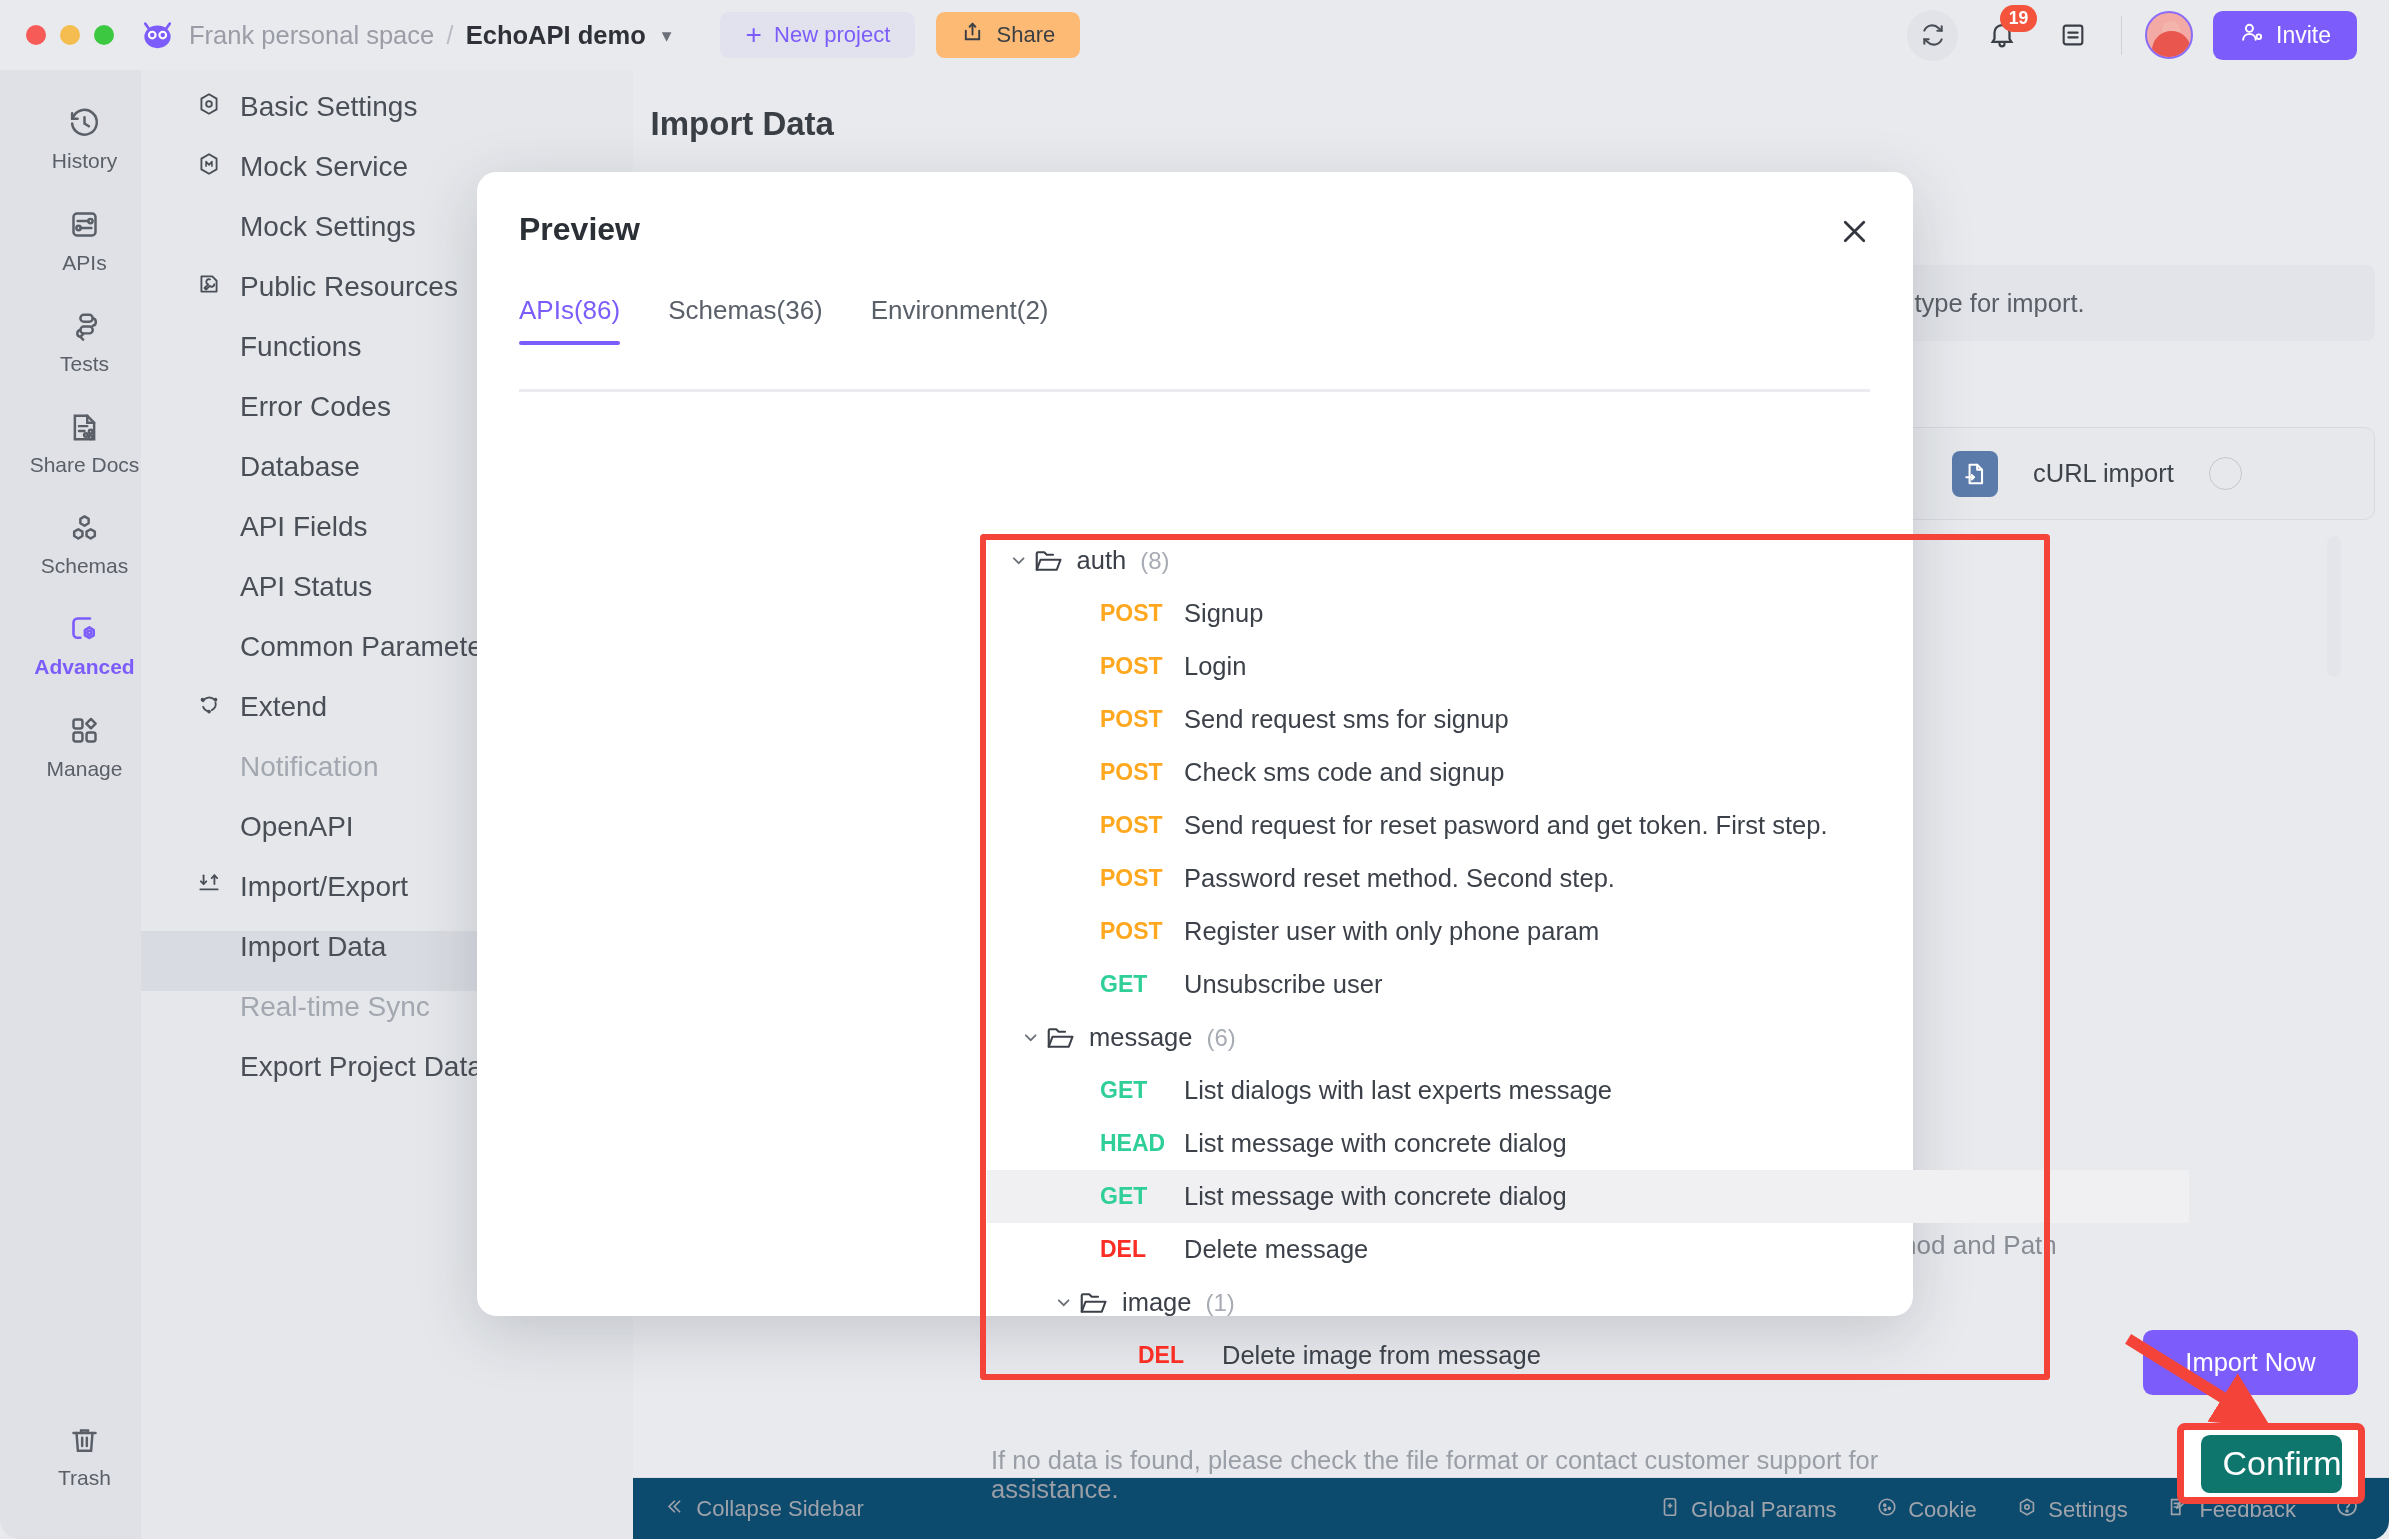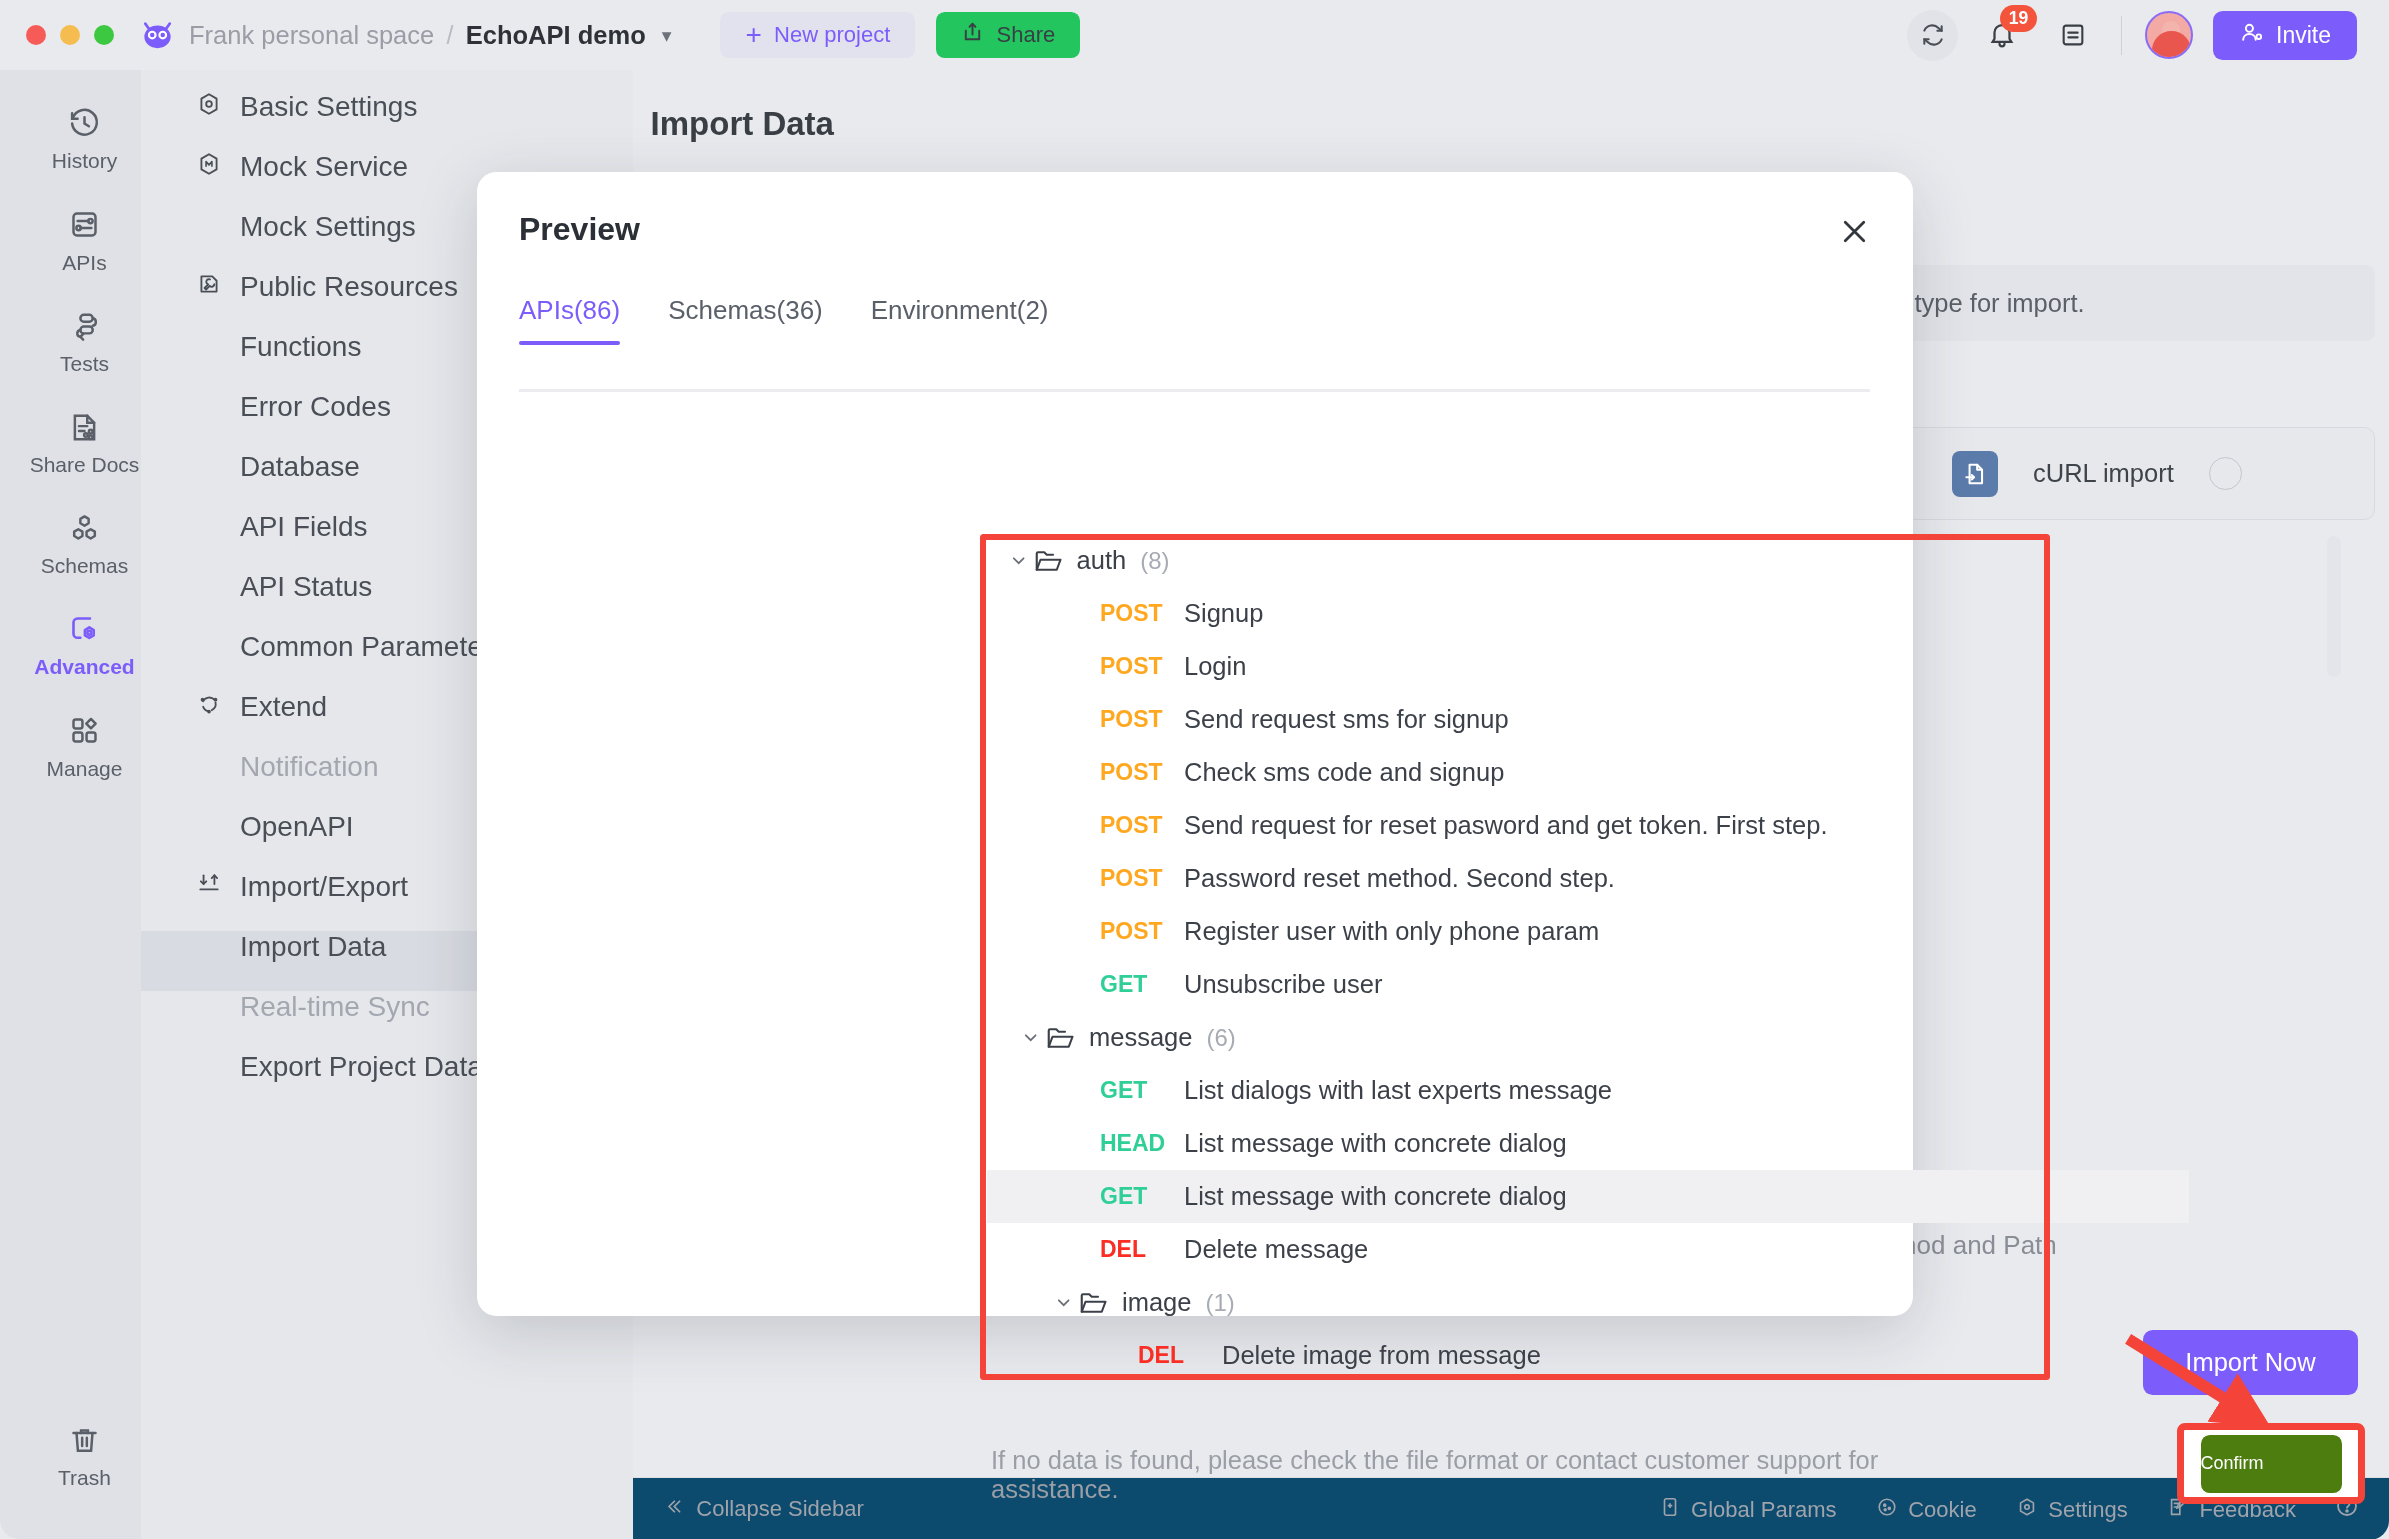--- a/index.html
+++ b/index.html
@@ -38,21 +38,21 @@
   .bc-sep { color: #b9bcc4; margin: 0 12.3px; font-size: 25px; }
   .bc-project { color: #2e3238; font-weight: 600; }
   .bc-chev { margin-left: 16px; color: #6d717a; font-size: 19.4px; }
 
   .hdr-btn {
     display: flex; align-items: center; gap: 12.3px;
     height: 46px; padding: 0 25px;
     border-radius: 8.8px; font-size: 22px;
     background: #e2e2ef; color: #7c5cfa; cursor: pointer;
   }
-  .hdr-btn.gray { background: #22c55e; color: #3a3e45; }
+  .hdr-btn.gray { background: #fdba74; color: #3a3e45; }
   .hdr-spacer { flex: 1; }
 
   .icon-circle {
     width: 51px; height: 51px; border-radius: 50%;
     background: #e2e3e8; display:flex; align-items:center; justify-content:center;
     margin-right: 19.4px; cursor:pointer;
   }
   .bell-wrap { position: relative; width:49px; height:49px; display:flex; align-items:center; justify-content:center; margin-right: 23px; cursor:pointer;}
   .badge {
     position:absolute; top:-5.3px; right:-10.6px;
@@ -235,22 +235,22 @@
     font-size:25.5px; color:#9a9ea6;
   }
   .confirm-wrap {
     position:absolute; left:1700px; top:1251px;
     width:188px; height:81px;
     border:7px solid #f4443a; border-radius:8px;
     display:flex; align-items:center; justify-content:center;
     background:#fff;
   }
   .confirm-btn {
-    width:141px;height:58px;border-radius:8.8px;background:#4d7c0f;
-    color:#fff;font-size:18px;display:flex;align-items:center;justify-content:flex-start;cursor:pointer;
+    width:141px;height:58px;border-radius:8.8px;background:#0f766e;
+    color:#fff;font-size:34px;display:flex;align-items:center;justify-content:flex-end;cursor:pointer;
   }
   .red-arrow { position:absolute; left:1635px; top:1151px; width:176px; height:114px; }
 </style>
 </head>
 <body>
 
 <div id="app">
 
   <div class="titlebar">
     <div class="traffic">

